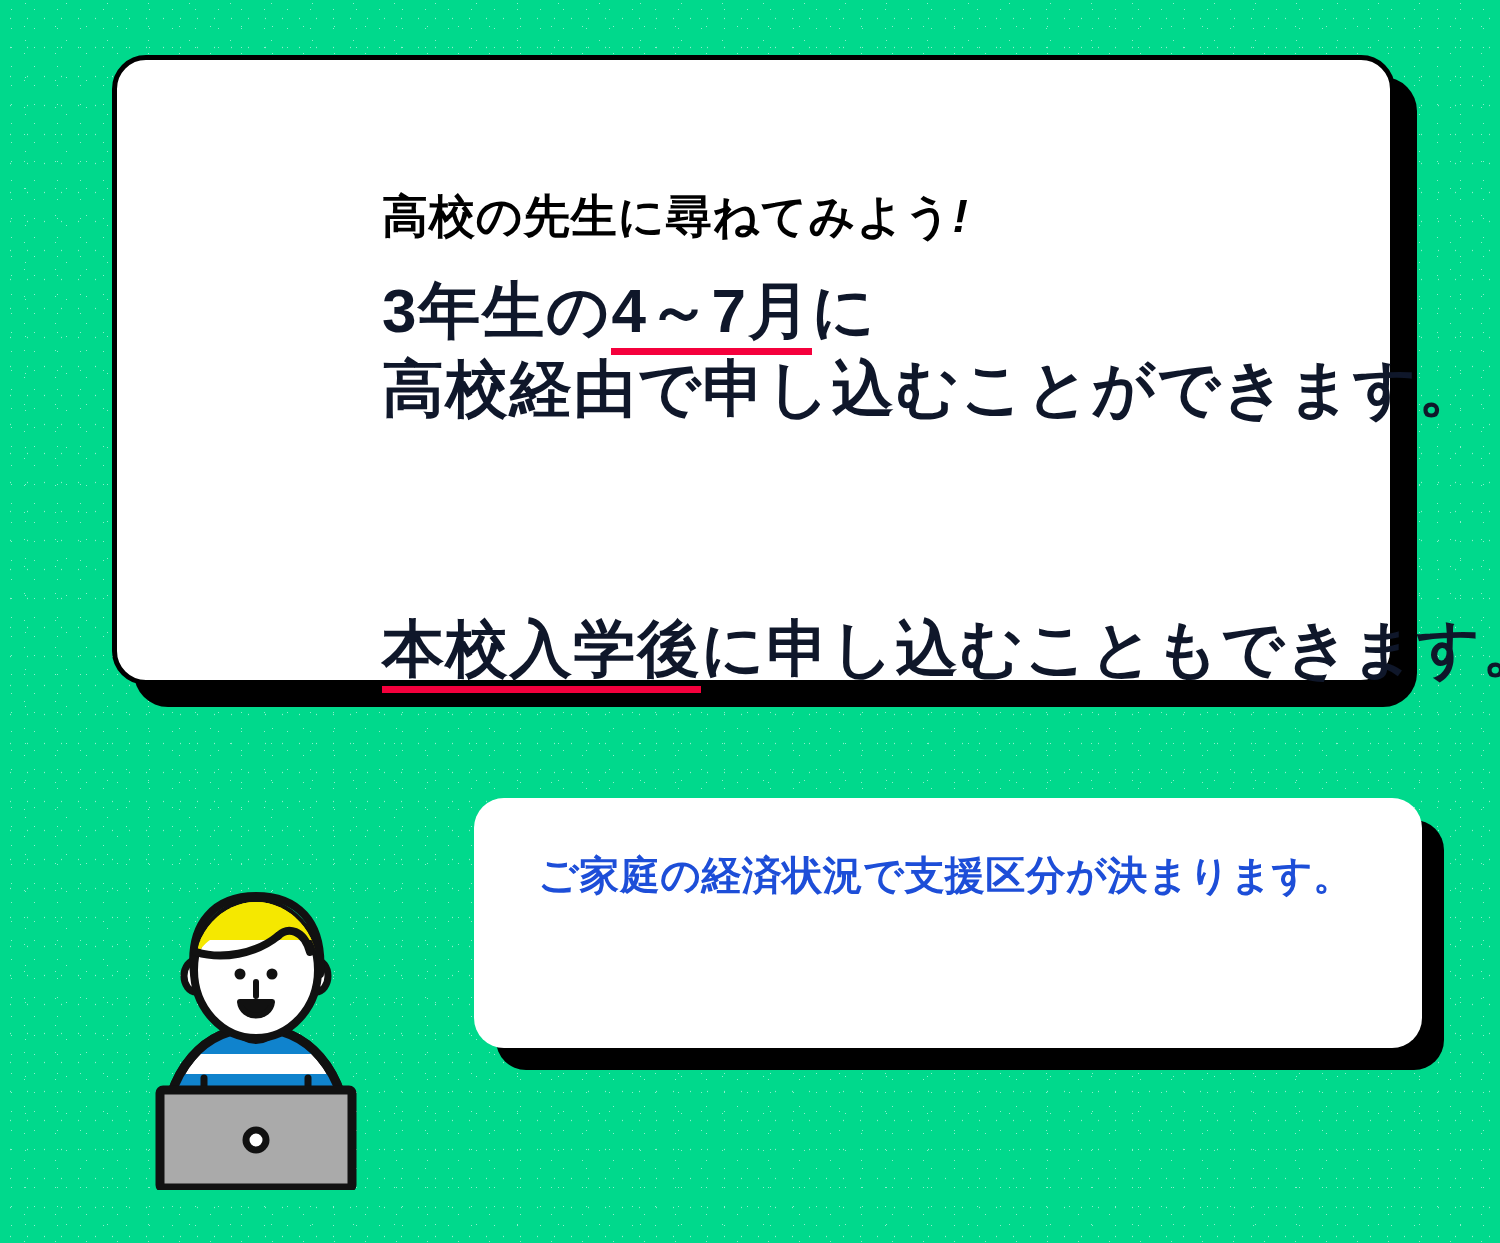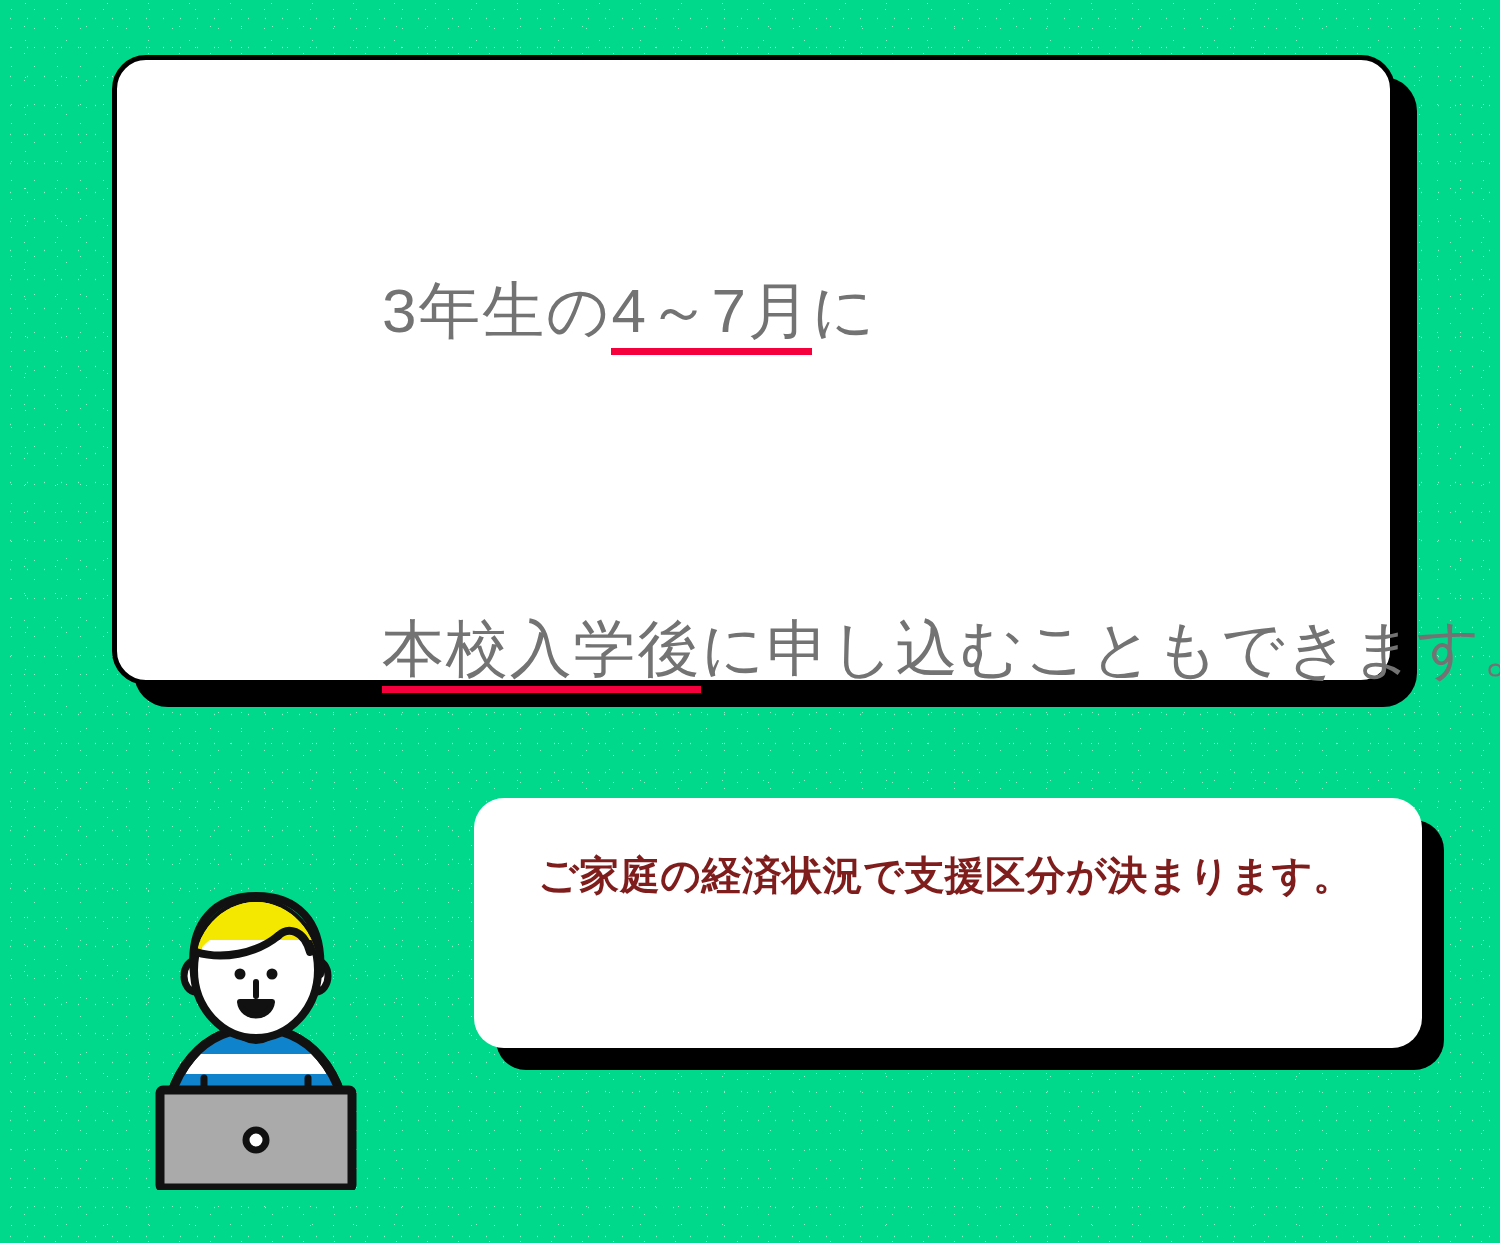--- a/index.html
+++ b/index.html
@@ -74,22 +74,22 @@
     font-size: 46px;
     letter-spacing: 0.02em;
     line-height: 1.1;
     white-space: nowrap;
   }
   .excl {
     font-style: italic;
     font-weight: bold;
   }
   .blue-line {
-    color: #737373;
-    font-weight: normal;
+    color: #0f172a;
+    font-weight: bold;
     font-size: 62px;
     letter-spacing: 0.03em;
     line-height: 1.18;
     white-space: nowrap;
   }
   .uline {
     position: relative;
     display: inline-block;
   }
   .uline::after {
@@ -110,21 +110,21 @@
   #t-blue3    { position: absolute; left: 265px; top: 552px; }
 
   
   #c2-text {
     position: absolute;
     left: 538px;
     top: 855px;
     width: 860px;
   }
   .c2-line {
-    color: #7f1d1d;
+    color: #1d4ed8;
     font-weight: bold;
     font-size: 40px;
     letter-spacing: 0.01em;
     line-height: 1.0;
     white-space: nowrap;
   }
   #c2-line2 { margin-top: 44px; }
 
   
   #character {
@@ -137,25 +137,29 @@
 </style>
 </head>
 <body>
 
 <div id="stage">
 
   <div id="noise"></div>
 
   <div id="card-top" class="card-outline">
 
+    <div id="t-ask" class="blk-head">
+      <span>高校の先生に尋ねてみよう</span><span class="excl">!</span>
+    </div>
 
     <div id="t-blue1" class="blue-line">
       <span>3年生の</span><span class="uline">4～7月</span><span>に</span>
     </div>
 
+    <div id="t-blue2" class="blue-line">高校経由で申し込むことができます。</div>
 
 
     <div id="t-blue3" class="blue-line">
       <span class="uline">本校入学後</span><span>に申し込むこともできます。</span>
     </div>
 
   </div>
 
   <div id="card-bottom" class="card-plain"></div>
 

